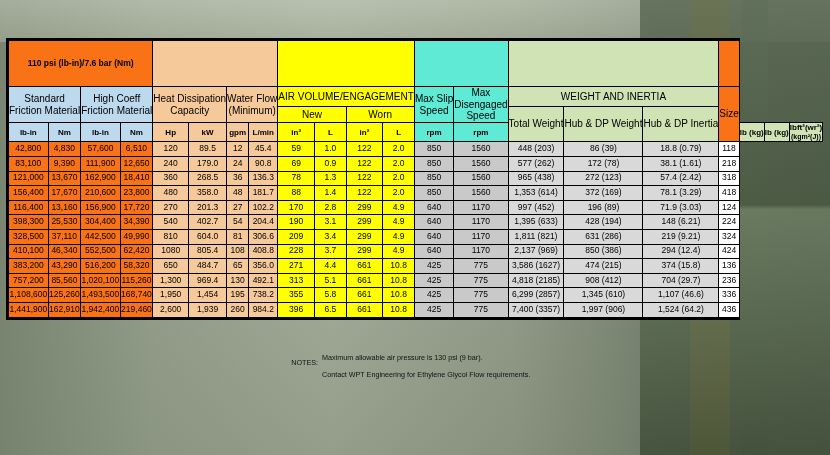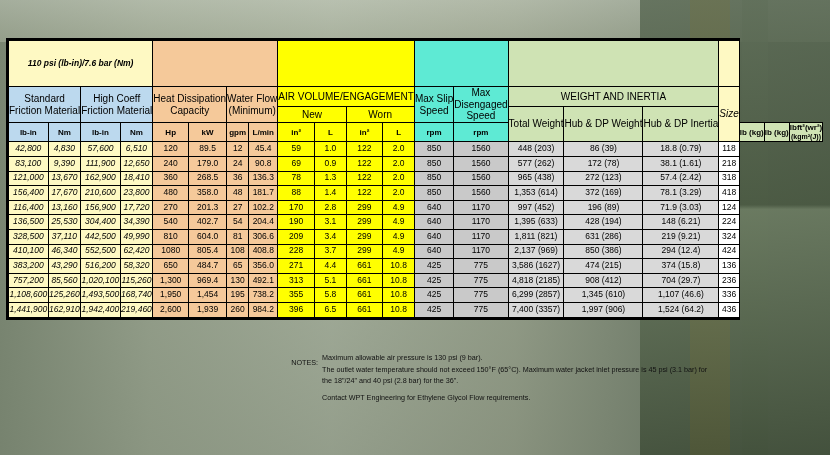--- a/index.html
+++ b/index.html
@@ -53,21 +53,21 @@
     line-height:1.15;
     white-space:nowrap;
   }
   .hdr-band{height:46px;font-size:9px;}
   .grp{height:15px;font-size:10px;}
   .unit{height:13px;font-size:8px;font-weight:bold;}
   td.data{height:13.6px;font-size:8.5px;}
   .sub{font-size:7px;}
 
   
-  .c-white{background:#fef9c3;font-style:italic;}
+  .c-white{background:#f97316;}
   .c-blue{background:#bcd9ee;}
   .c-tan{background:#f5c99a;}
   .c-yellow{background:#ffff00;}
   .c-lblue{background:#5eead4;}
   .c-green{background:#cfe3b4;}
   .c-gray{background:#c9c9c9;}
   .c-lgray{background:#d9d9d9;}
   .c-size{background:#ffffff;}
 
   .notes{
@@ -258,21 +258,21 @@
           <td class="data c-yellow">299</td>
           <td class="data c-yellow">4.9</td>
           <td class="data c-gray">640</td>
           <td class="data c-gray">1170</td>
           <td class="data c-lgray">997 (452)</td>
           <td class="data c-lgray">196 (89)</td>
           <td class="data c-lgray">71.9 (3.03)</td>
           <td class="data c-size">124</td>
         </tr>
         <tr>
-          <td class="data c-white">136,500</td>
+          <td class="data c-white">398,300</td>
           <td class="data c-white">25,530</td>
           <td class="data c-white">304,400</td>
           <td class="data c-white">34,390</td>
           <td class="data c-tan">540</td>
           <td class="data c-tan">402.7</td>
           <td class="data c-tan">54</td>
           <td class="data c-tan">204.4</td>
           <td class="data c-yellow">190</td>
           <td class="data c-yellow">3.1</td>
           <td class="data c-yellow">299</td>
@@ -407,17 +407,16 @@
       </tbody>
 
   </table>
 </div>
 
 <div class="notes">
   <div class="row">
     <div class="lab">NOTES:</div>
     <div>
       <p style="margin-top:-5px">Maximum allowable air pressure is 130 psi (9 bar).</p>
-      <p style="margin-top:-5px">The outlet water temperature should not exceed 150°F (65°C). Maximum water jacket inlet pressure is 45 psi (3.1 bar) for the 18"/24" and 40 psi (2.8 bar) for the 36".</p>
       <p>Contact WPT Engineering for Ethylene Glycol Flow requirements.</p>
     </div>
   </div>
 </div>
 
 </body></html>

